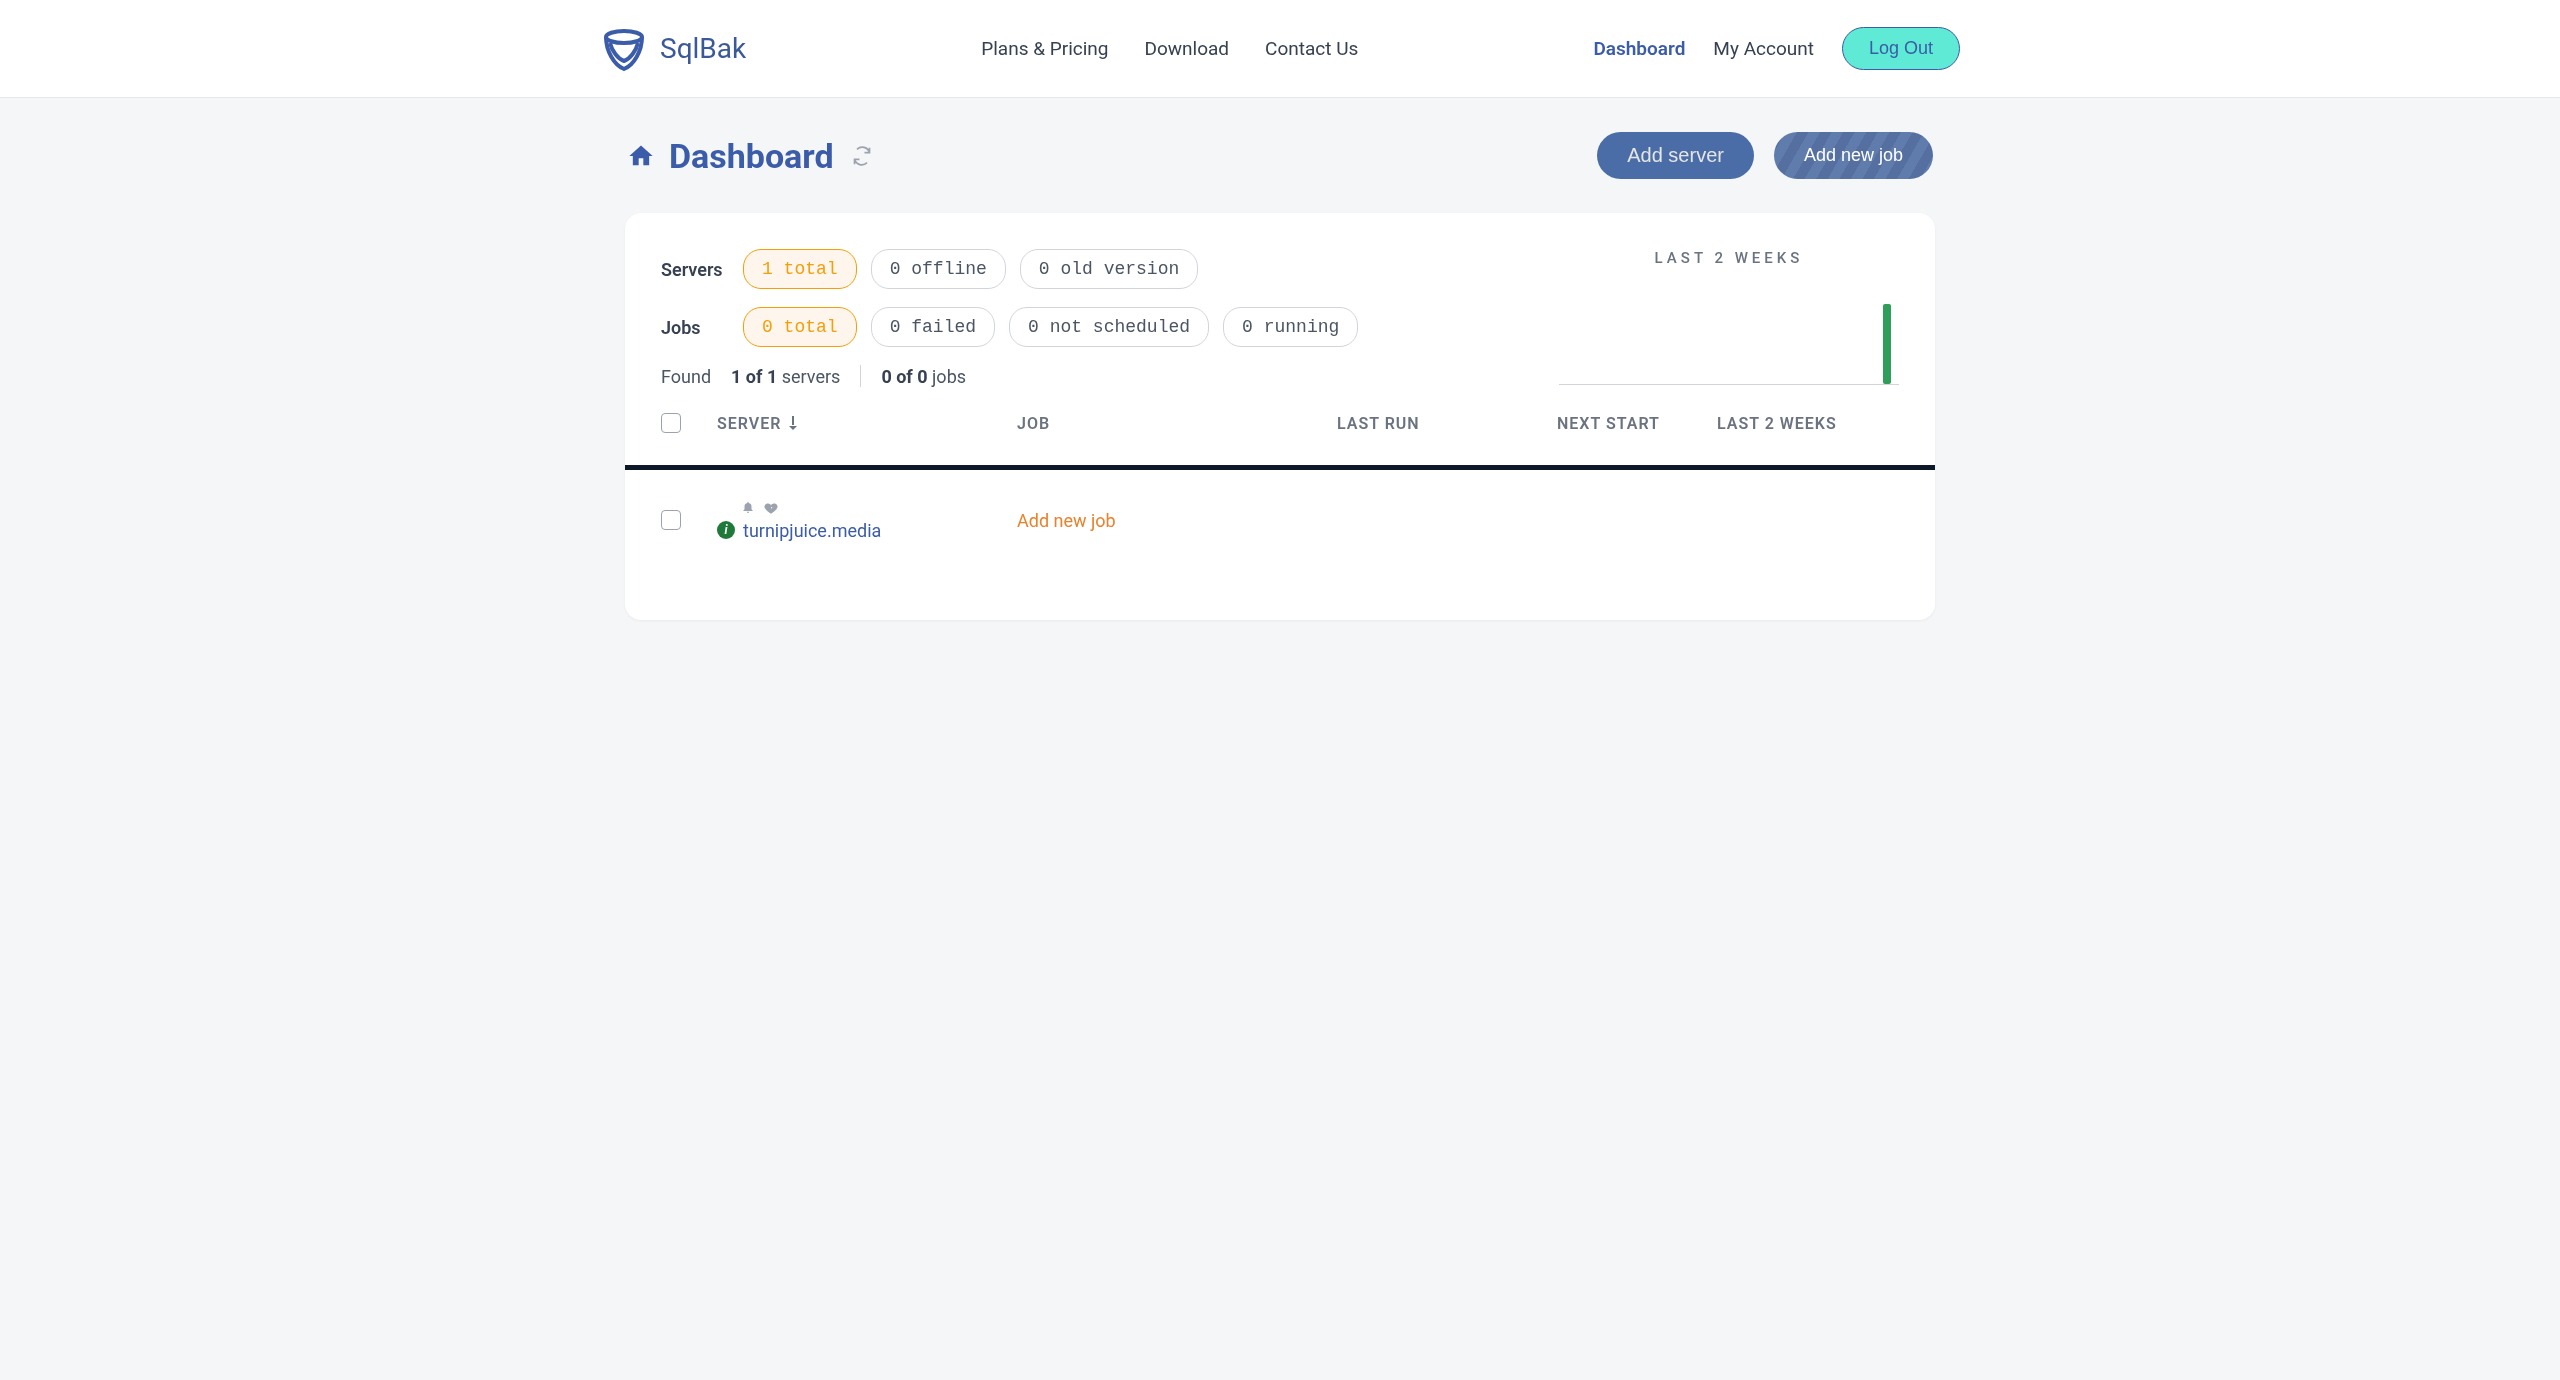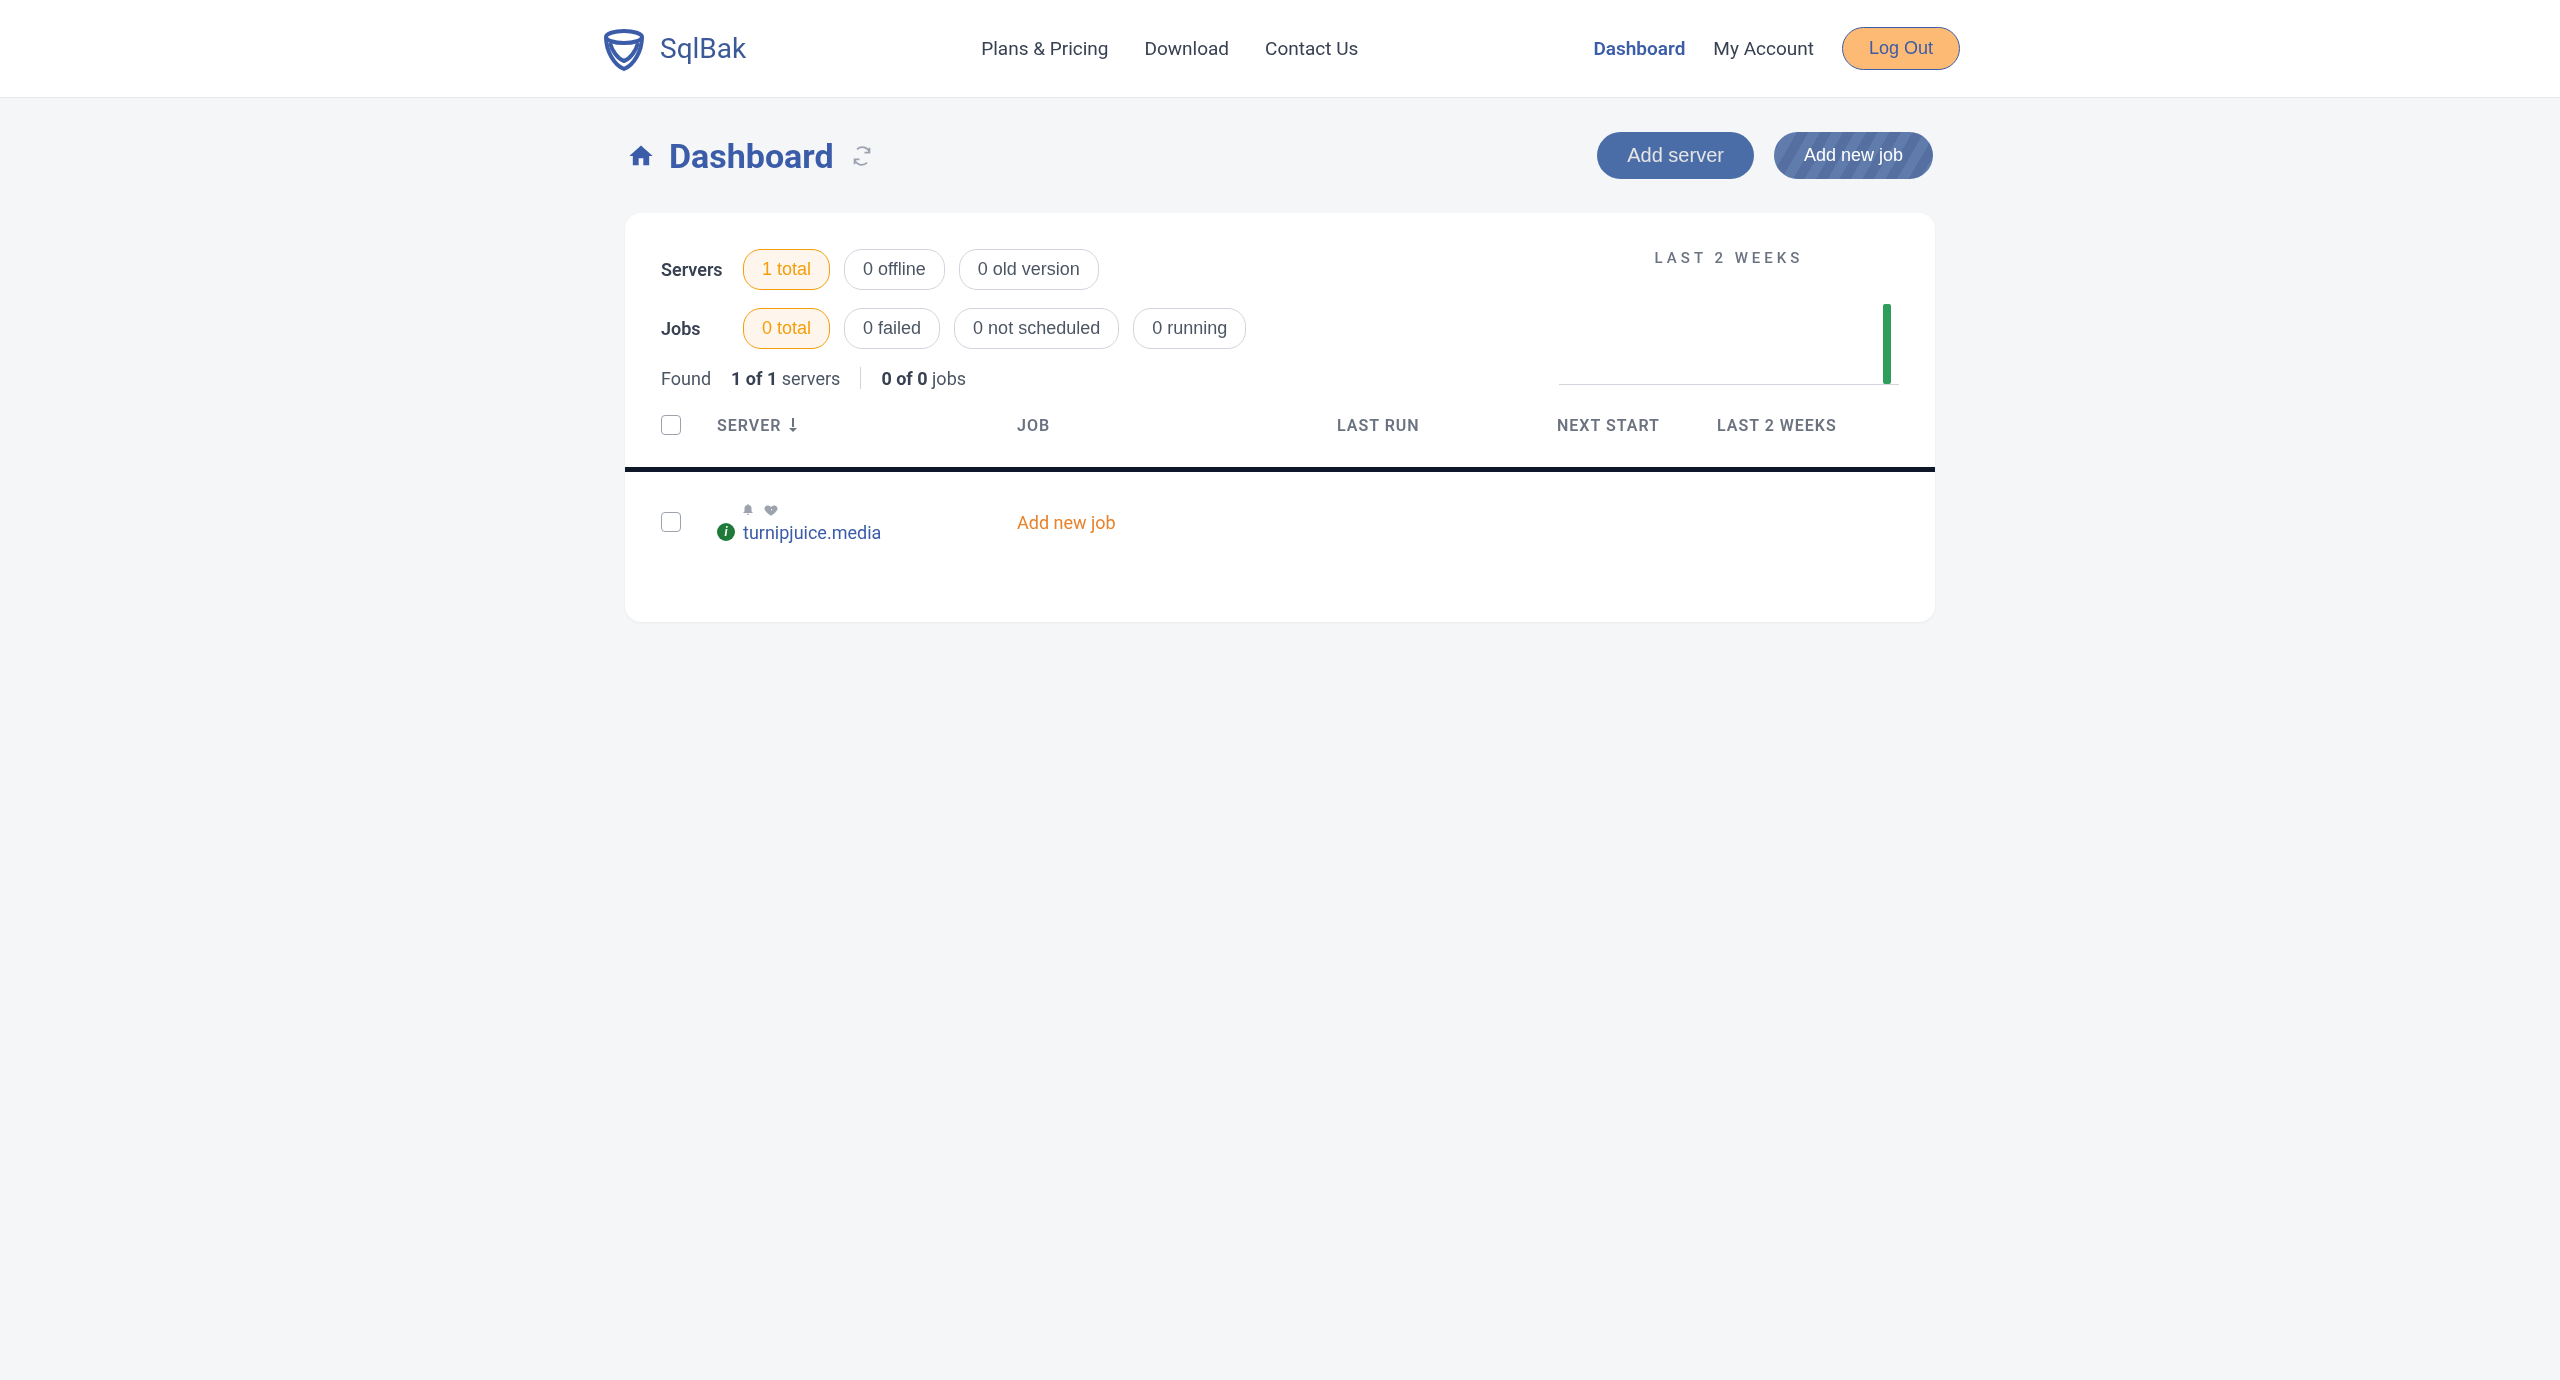--- a/index.html
+++ b/index.html
@@ -10,21 +10,21 @@
     .logo { display: flex; align-items: center; gap: 12px; }
     .logo-text { font-size: 28px; font-weight: 400; color: #3b5998; }
     
     .nav-center { flex: 1; display: flex; justify-content: center; gap: 36px; }
     .nav-center a { color: #374151; text-decoration: none; font-size: 19px; }
     
     .nav-right { display: flex; align-items: center; gap: 28px; }
     .nav-right a { text-decoration: none; font-size: 19px; }
     .nav-dashboard { color: #3b5ca8; font-weight: 600; }
     .nav-account { color: #374151; }
-    .btn-logout { border: 1.5px solid #3b5ca8; color: #3b5ca8; background: #fdba74; border-radius: 24px; padding: 10px 26px; font-size: 18px; cursor: pointer; }
+    .btn-logout { border: 1.5px solid #3b5ca8; color: #3b5ca8; background: #5eead4; border-radius: 24px; padding: 10px 26px; font-size: 18px; cursor: pointer; }
     
     .main { max-width: 1310px; margin: 0 auto; padding: 34px 0; }
     
     .page-header { display: flex; align-items: center; justify-content: space-between; margin-bottom: 34px; padding: 0 2px; }
     .page-title-wrap { display: flex; align-items: center; gap: 14px; }
     .home-icon { width: 28px; height: 28px; color: #3b5ca8; }
     .page-title { font-size: 34px; font-weight: 700; color: #3b5ca8; }
     .refresh-icon { width: 20px; height: 20px; color: #9ca3af; margin-left: 4px; }
     
     .header-actions { display: flex; gap: 20px; }
@@ -37,21 +37,21 @@
     .filters-left { flex: 1; }
     .filters-right { width: 340px; }
     
     .filter-input-wrap { position: relative; width: 600px; margin-bottom: 24px; }
     .filter-input { width: 100%; border: 1px solid #d1d5db; border-radius: 24px; padding: 12px 48px 12px 18px; font-size: 18px; color: #374151; outline: none; }
     .filter-input::placeholder { color: #9ca3af; }
     .search-icon { position: absolute; right: 18px; top: 50%; transform: translateY(-50%); width: 22px; height: 22px; color: #9ca3af; pointer-events: none; }
     
     .filter-row { display: flex; align-items: center; gap: 14px; margin-bottom: 18px; }
     .filter-label { font-size: 18px; font-weight: 600; color: #374151; width: 68px; }
-    .pill { border: 1px solid #d1d5db; border-radius: 18px; padding: 9px 18px; font-size: 18px; color: #4b5563; cursor: pointer; background: #fff; }
+    .pill { border: 1px solid #d1d5db; border-radius: 18px; padding: 9px 18px; font-size: 18px; color: #4b5563; cursor: pointer; background: #fff; font-family: Liberation Mono, monospace; }
     .pill-active { border-color: #f59e0b; color: #f59e0b; background: #fef6ec; }
     
     .found-row { display: flex; align-items: center; gap: 20px; font-size: 18px; color: #4b5563; margin-top: 6px; }
     .found-sep { width: 1px; height: 22px; background: #d1d5db; }
     .found-bold { font-weight: 700; color: #374151; }
     
     .chart-title { text-align: center; font-size: 15px; letter-spacing: 4px; color: #6b7280; margin-bottom: 18px; font-weight: 500; }
     .chart { position: relative; height: 100px; border-bottom: 1px solid #d1d5db; }
     .chart-bar { position: absolute; bottom: 0; right: 8px; width: 8px; height: 80px; background: #2f9e5b; border-radius: 2px; }
     

